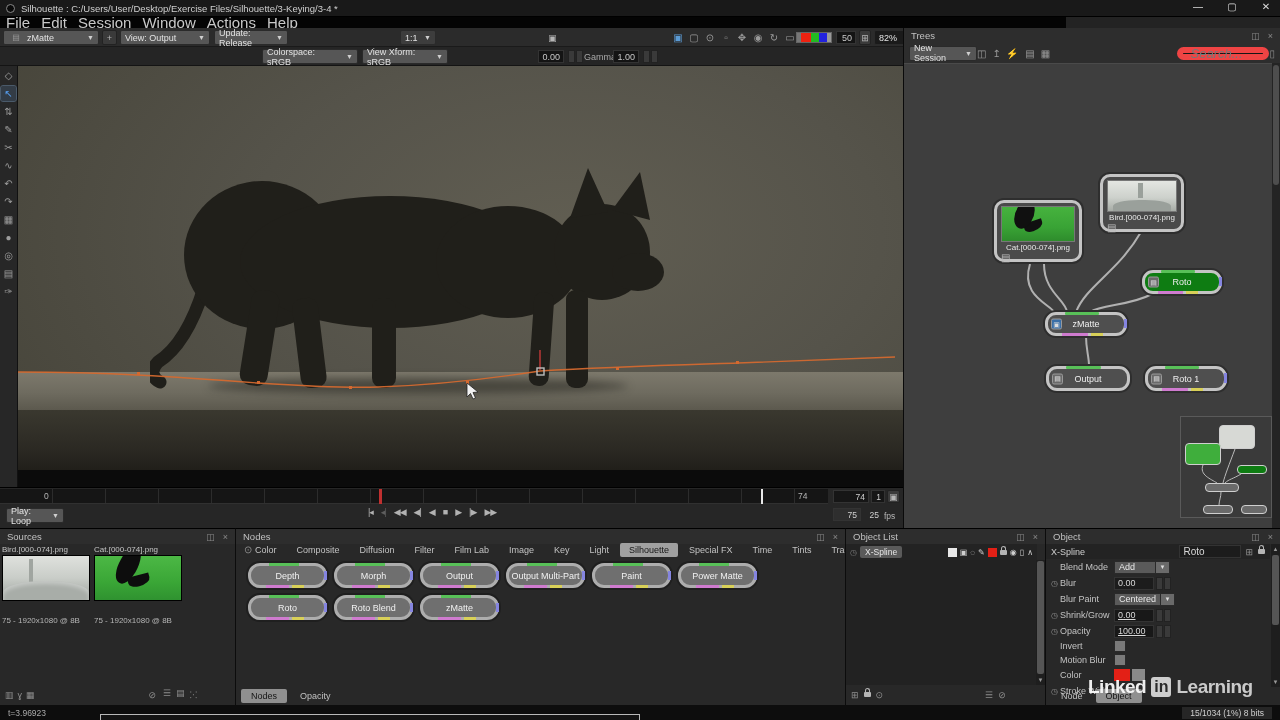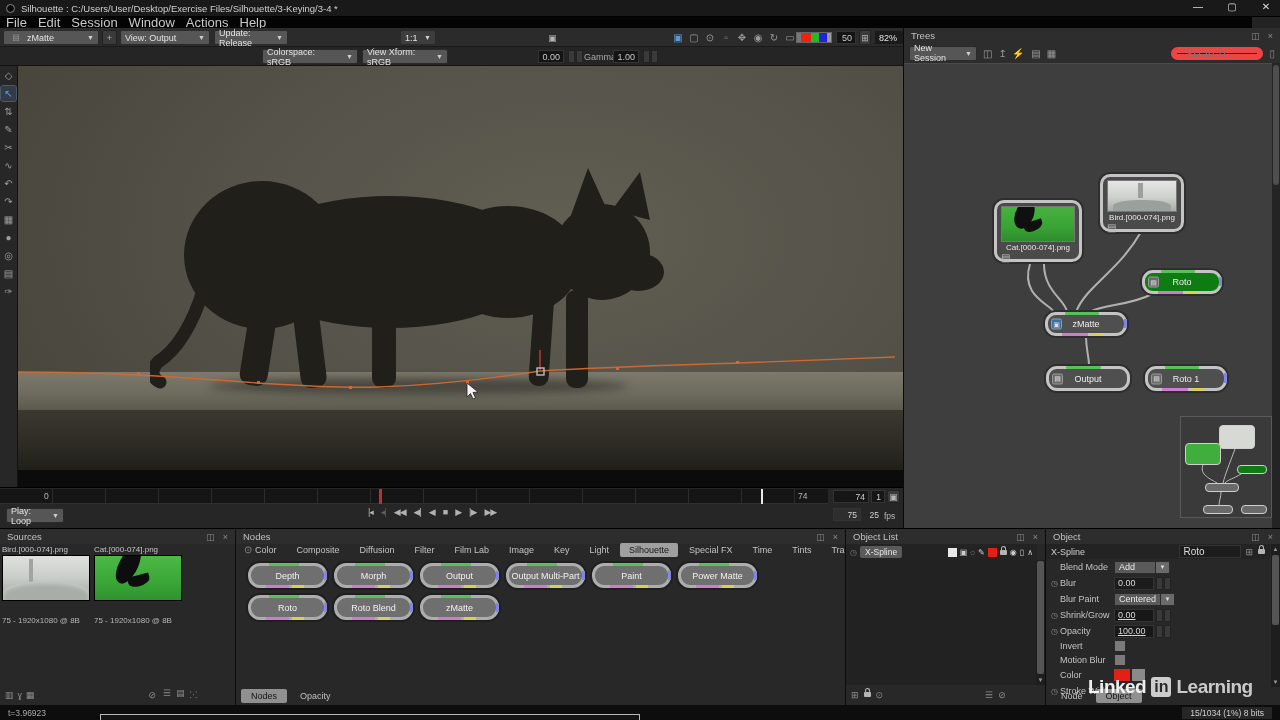--- a/index.html
+++ b/index.html
@@ -7,22 +7,22 @@
     font-family:"Liberation Sans", sans-serif; -webkit-font-smoothing:antialiased; }
   .abs { position:absolute; }
   #stage { position:relative; width:1280px; height:720px; background:#232323; color:#bbb; font-size:10px; }
 
   
   .titlebar { left:0; top:0; width:1280px; height:17px; background:#191919; color:#cfcfcf;
     display:flex; align-items:center; padding:0 6px; font-size:9.5px; border-bottom:1px solid #000; }
   .app-ico { width:9px; height:9px; border-radius:50%; background:#0a0a0a; border:1px solid #888; margin-right:6px; }
   .win-btns { position:absolute; right:4px; top:1px; display:flex; gap:14px; color:#ddd; font-size:10px; }
   .win-btns span { width:20px; text-align:center; cursor:default; }
-  .menubar { left:0; top:17px; width:1252px; height:11px; background:#040404; display:flex; gap:11px;
-    align-items:center; padding:0 6px; color:#c9c9c9; font-size:13px; }
+  .menubar { left:0; top:17px; width:1066px; height:11px; background:#040404; display:flex; gap:11px;
+    align-items:center; padding:0 6px; color:#c9c9c9; font-size:15px; }
 
   
   .tb1 { left:0; top:28px; width:903px; height:19px; background:#2b2b2b; border-bottom:1px solid #1a1a1a; }
   .tb2 { left:0; top:47px; width:903px; height:19px; background:#252525; border-bottom:1px solid #141414; }
   .dd { position:absolute; height:15px; top:2px; background:#565656; border:1px solid #2a2a2a; border-radius:2px;
     color:#e2e2e2; font-size:9px; display:flex; align-items:center; padding:0 4px; }
   .dd .arrow { margin-left:auto; padding-left:5px; color:#cfcfcf; font-size:7px; }
   .dd.dark { background:#3d3d3d; }
   .numfield { position:absolute; height:13px; top:3px; background:#141414; border:1px solid #333;
     color:#c8c8c8; font-size:9px; display:flex; align-items:center; justify-content:flex-end; padding:0 3px; }
@@ -68,21 +68,21 @@
   .transport { position:absolute; left:368px; top:19px; display:flex; gap:8px; align-items:center; }
   .tbtn { color:#b2b2b2; font-size:9px; letter-spacing:-1px; cursor:default; }
   .tbtn.dim { color:#5e5e5e; }
 
   
   .trees { left:903px; top:28px; width:377px; height:500px; background:#f0abfc; border-left:1px solid #0a0a0a; }
   .panel-head { position:absolute; left:0; top:0; right:0; height:15px; display:flex; align-items:center;
     padding:0 7px; color:#c0c0c0; font-size:9.5px; background:#2d2d2d; }
   .panel-head .ph-ico { margin-left:auto; display:flex; gap:8px; color:#8a8a8a; font-size:9px; }
   .trees-bar { position:absolute; left:0; top:15px; right:0; height:20px; display:flex; align-items:center;
-    gap:6px; padding:0 5px; background:#2d2d2d; }
+    padding:0 5px; background:#2d2d2d; }
   .search-pill { height:13px; border-radius:7px; background:#161616; border:6px solid #ef4444; color:#777;
     font-size:13px; display:flex; align-items:center; padding:0 7px;font-style:italic; }
   .graph { position:absolute; left:0; top:35px; right:8px; bottom:0; background:#3e3e3e; overflow:hidden;
     border-top:1px solid #4a4a4a; }
   .vscroll { position:absolute; right:0; top:35px; width:8px; bottom:0; background:#242424; }
   .vscroll .thumb { position:absolute; left:1px; width:6px; background:#4e4e4e; border-radius:3px; }
 
   
   .gnode { position:absolute; border:3px solid #c4c4c4; border-radius:11px; background:#4f4f4f;
     color:#eee; display:flex; align-items:center; justify-content:center; font-size:9px;

